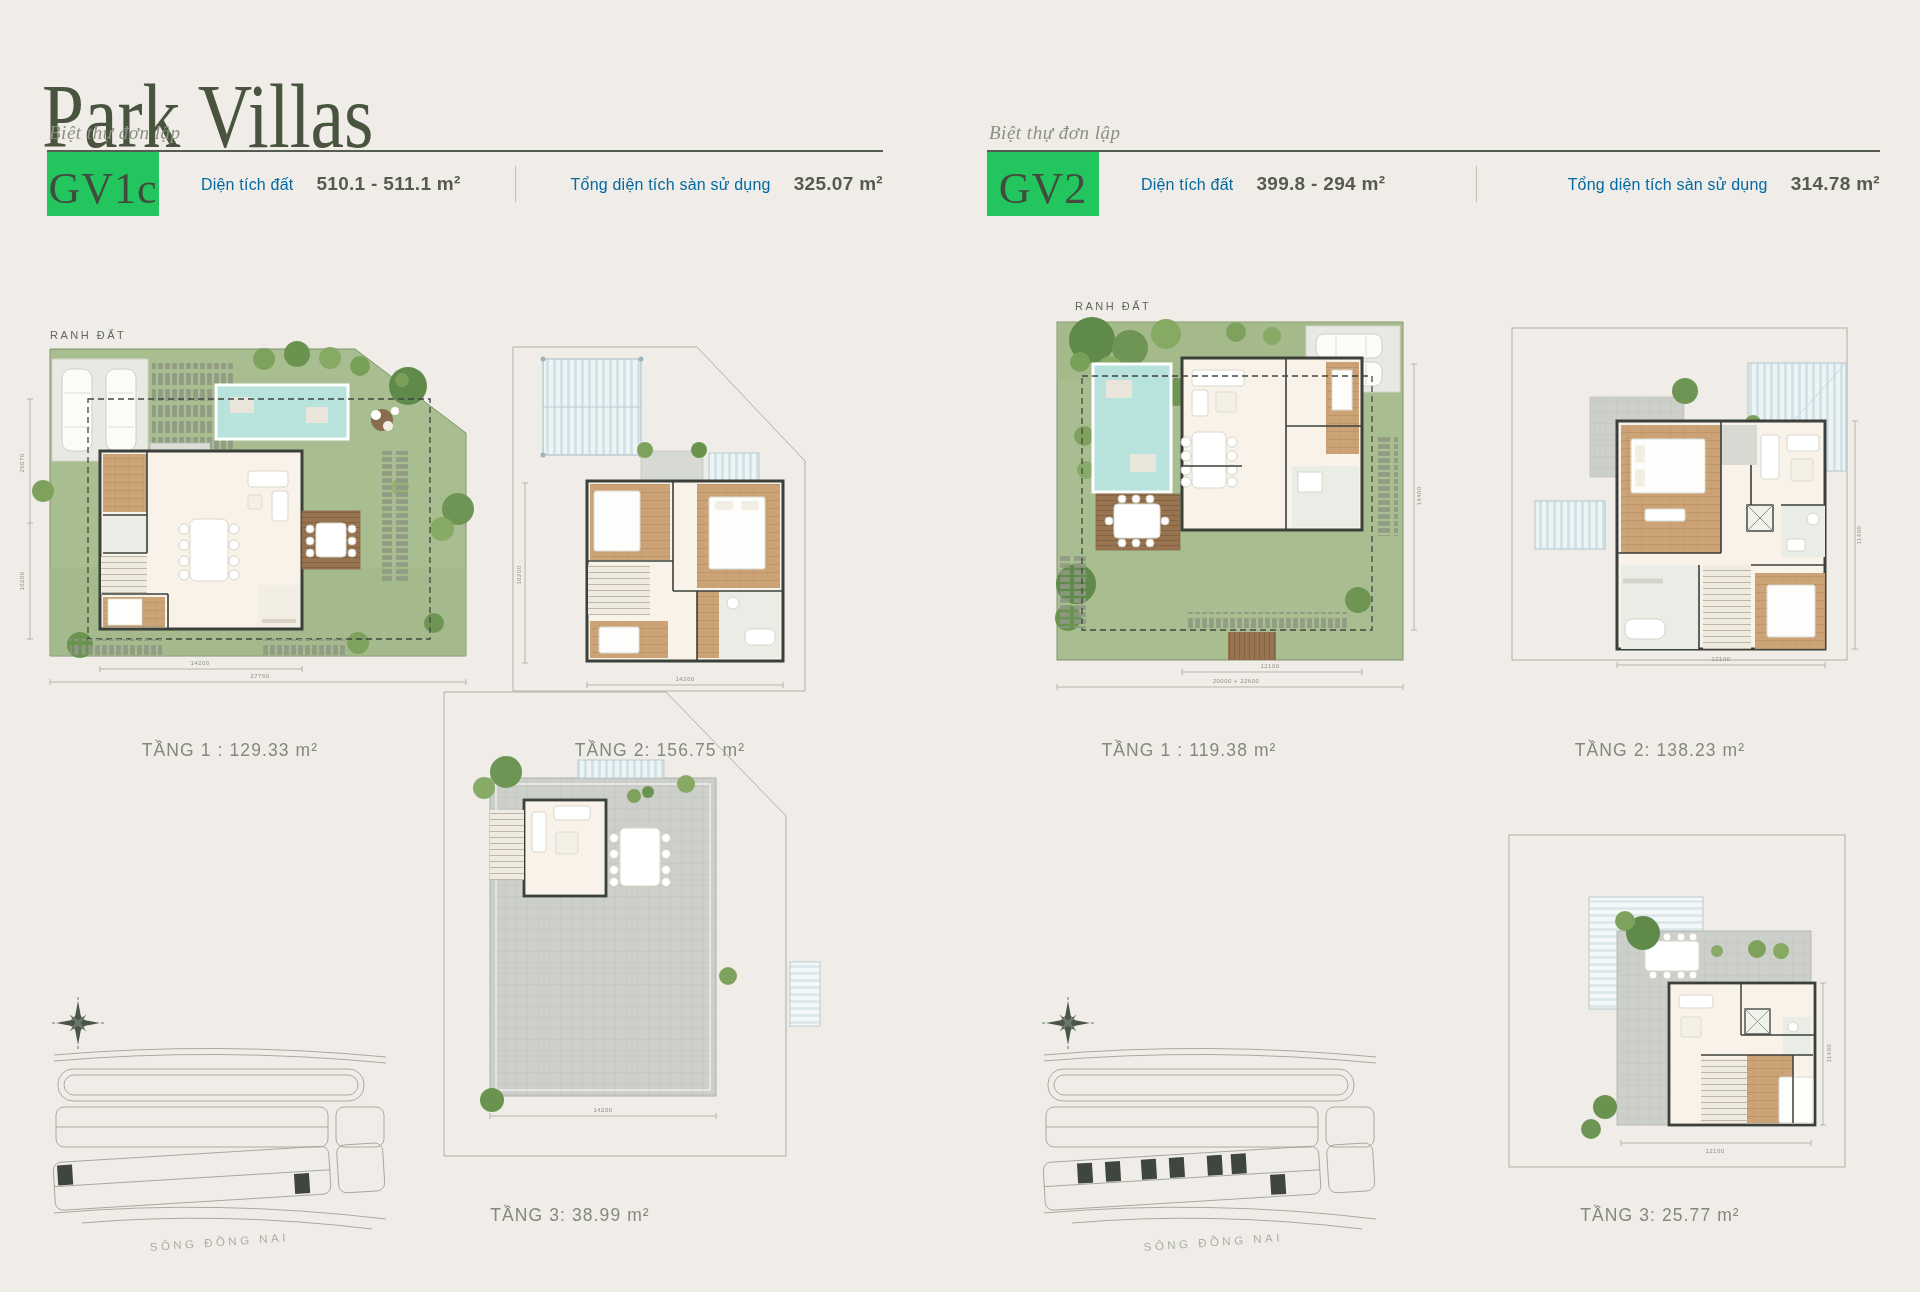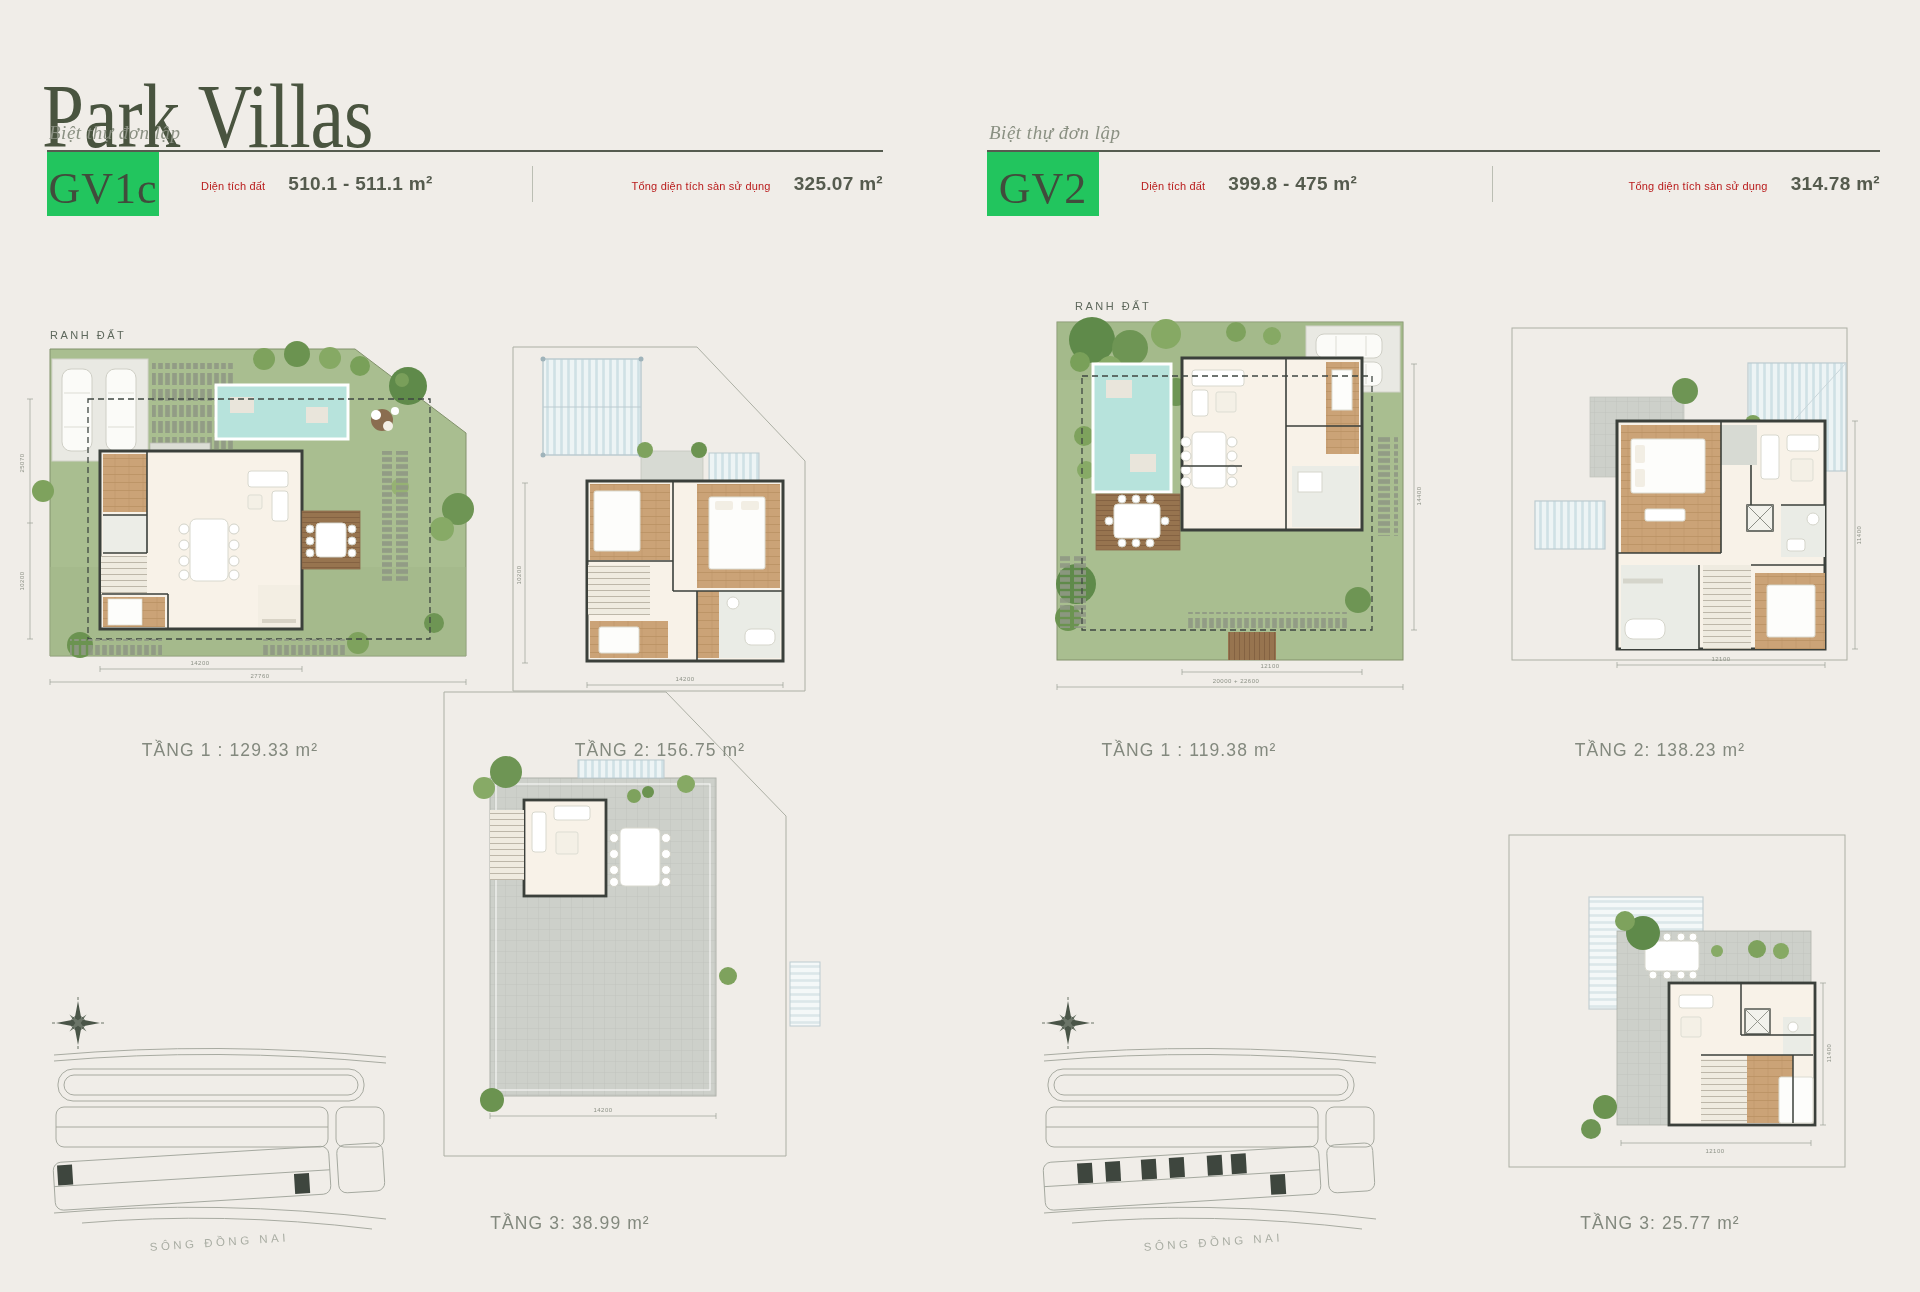--- a/index.html
+++ b/index.html
@@ -15,26 +15,26 @@
               color:#8A9082;letter-spacing:.5px;margin:0 0 6px 2px;}
   .hrule{border-top:2px solid #565C50;height:0;}
   .hrow{display:flex;align-items:center;}
   .badge{width:112px;height:64px;background:#22c55e;display:flex;align-items:center;
          justify-content:center;font-family:"Liberation Serif",serif;font-size:44px;
          color:#414C3C;letter-spacing:1px;line-height:1;padding-top:10px;box-sizing:border-box;}
   .specs{flex:1;display:flex;align-items:center;justify-content:space-between;
          padding-left:42px;}
   .spec{display:flex;align-items:baseline;gap:13px;}
   .spec.wide{}
-  .spec .lbl{font-size:11px;color:#b91c1c;letter-spacing:.2px;}
+  .spec .lbl{font-size:16px;color:#0369a1;letter-spacing:.2px;}
   .spec .val{font-size:19px;font-weight:700;color:#555B4E;letter-spacing:.3px;white-space:nowrap;margin-left:10px;}
   .vdiv{width:1px;height:36px;background:#BBBEB3;}
   .caption{position:absolute;top:740px;width:350px;text-align:center;font-size:17.5px;
            color:#83897E;letter-spacing:1.1px;white-space:nowrap;}
-  .row2{top:1205px;margin-top:8px;}
+  .row2{top:1205px;}
   #cap-l1{left:55px;}  #cap-l2{left:485px;}  #cap-r1{left:1014px;}  #cap-r2{left:1485px;}
   #cap-l3{left:395px;} #cap-r3{left:1485px;}
   svg.plan{position:absolute;}
   .ranh{font-size:11px;letter-spacing:2.5px;fill:#5E685C;}
   .dim path{stroke:#9BA095;stroke-width:.7;fill:none;}
   .dim text{font-size:6px;fill:#8C9186;letter-spacing:.5px;text-anchor:middle;}
   .river{font-size:11.5px;letter-spacing:3.5px;fill:#A9ADA3;}
   .maplines path, .maplines rect, .maplines line{stroke:#9FA399;fill:none;stroke-width:.9;}
 </style>
 </head>
@@ -110,21 +110,21 @@
   </div>
 
   <div class="vheader" id="header-gv2">
     <div class="type-label">Biệt thự đơn lập</div>
     <div class="hrule"></div>
     <div class="hrow">
       <div class="badge">GV2</div>
       <div class="specs">
         <div class="spec">
           <span class="lbl">Diện tích đất</span>
-          <span class="val">399.8 - 475 m²</span>
+          <span class="val">399.8 - 294 m²</span>
         </div>
         <div class="vdiv"></div>
         <div class="spec wide">
           <span class="lbl">Tổng diện tích sàn sử dụng</span>
           <span class="val">314.78 m²</span>
         </div>
       </div>
     </div>
   </div>
 

